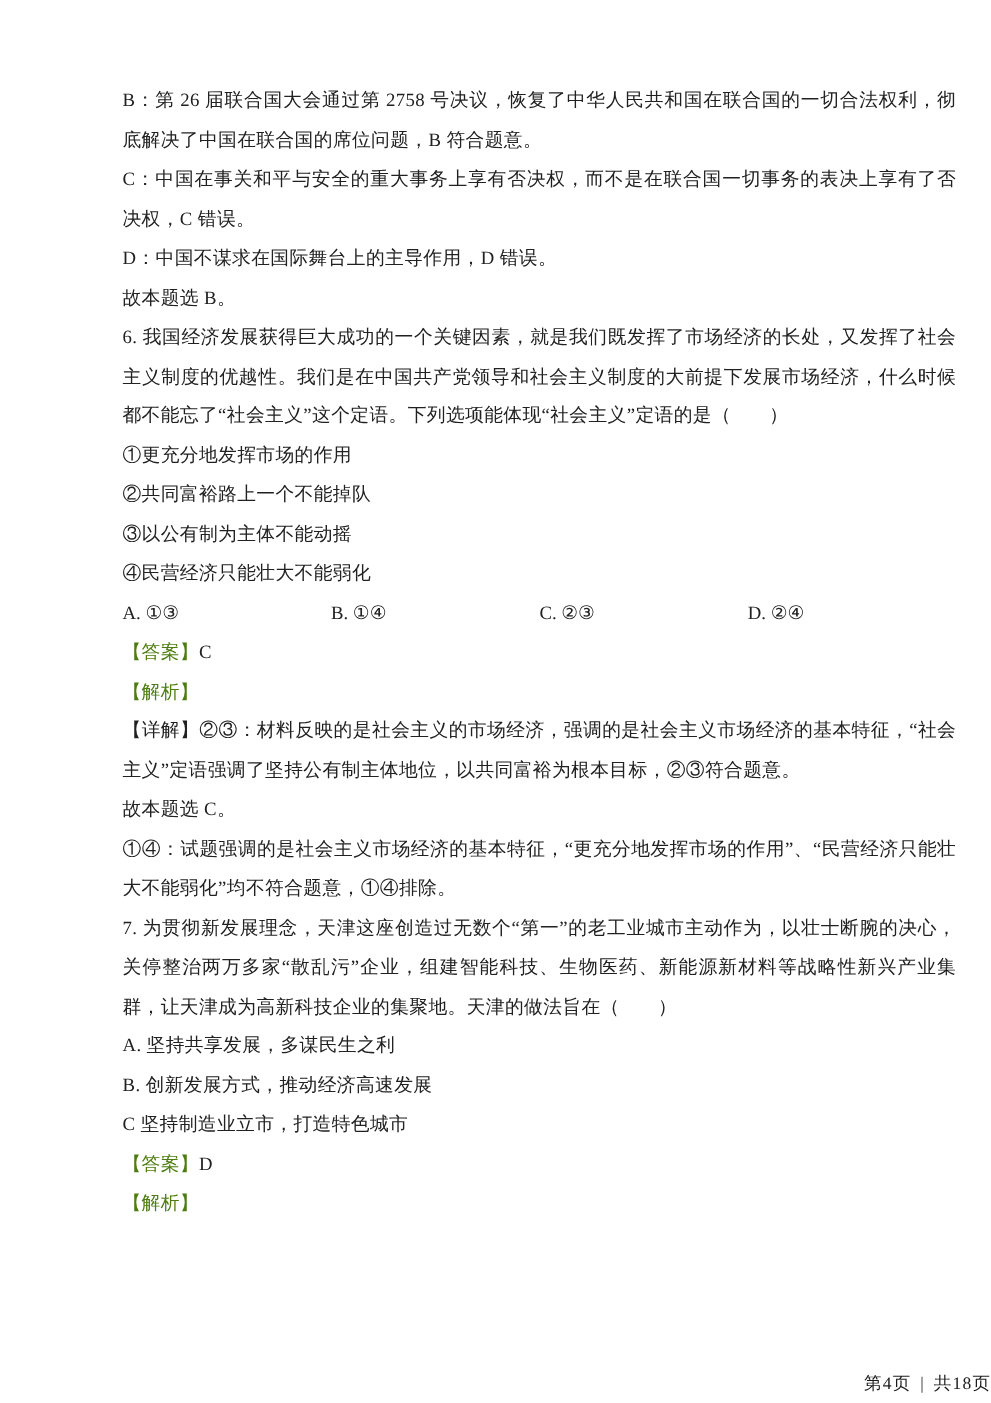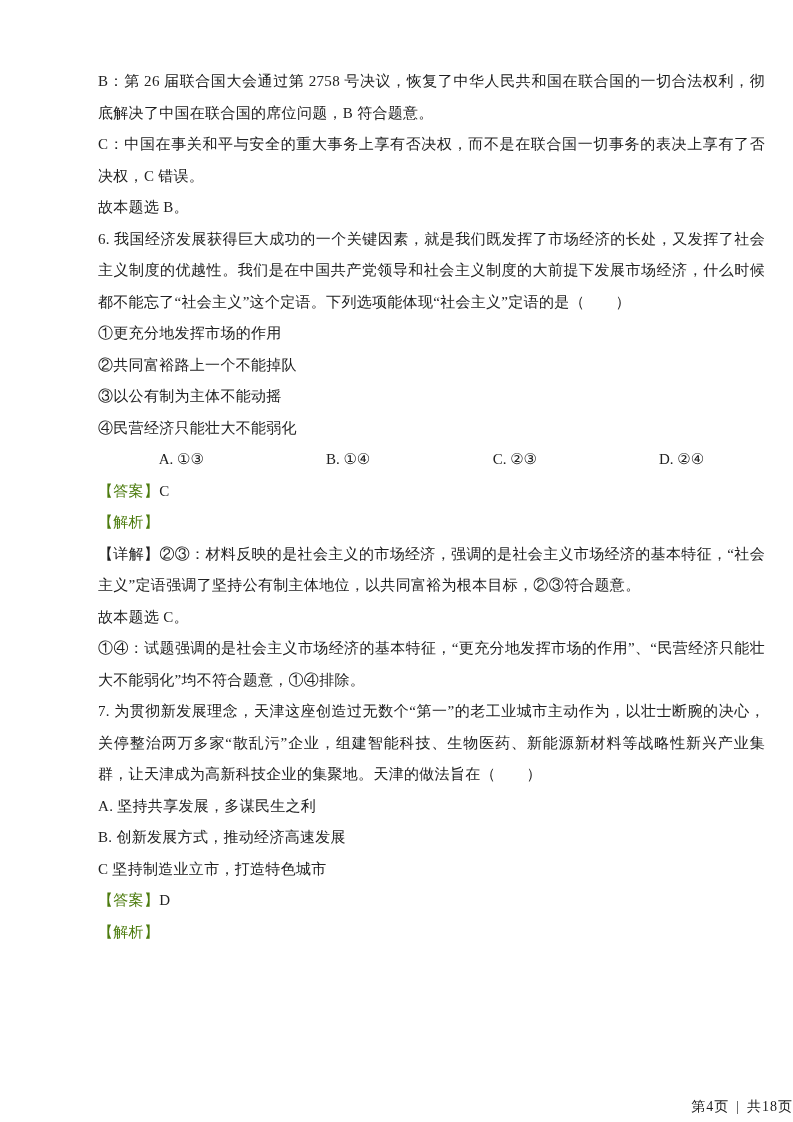--- a/index.html
+++ b/index.html
@@ -33,21 +33,21 @@
     color: #4d7c0f;
   }
   .options-row {
     display: flex;
     width: 100%;
     line-height: 31.5px;
     font-size: 15px;
   }
   .options-row span {
     flex: 0 0 25%;
-    text-align: center;
+    text-align: left;
   }
   .gap-before {
     margin-top: 12px !important;
   }
   .footer {
     position: absolute;
     top: 1098px;
     left: 0;
     width: 100%;
     text-align: right;
@@ -61,20 +61,21 @@
     color: #333333;
   }
 </style>
 </head>
 <body>
 
 <div class="content">
 
   <p>B：第 26 届联合国大会通过第 2758 号决议，恢复了中华人民共和国在联合国的一切合法权利，彻底解决了中国在联合国的席位问题，B 符合题意。</p>
   <p>C：中国在事关和平与安全的重大事务上享有否决权，而不是在联合国一切事务的表决上享有了否决权，C 错误。</p>
+  <p>D：中国不谋求在国际舞台上的主导作用，D 错误。</p>
   <p>故本题选 B。</p>
 
   <p>6. 我国经济发展获得巨大成功的一个关键因素，就是我们既发挥了市场经济的长处，又发挥了社会主义制度的优越性。我们是在中国共产党领导和社会主义制度的大前提下发展市场经济，什么时候都不能忘了“社会主义”这个定语。下列选项能体现“社会主义”定语的是（　　）</p>
   <p>①更充分地发挥市场的作用</p>
   <p>②共同富裕路上一个不能掉队</p>
   <p>③以公有制为主体不能动摇</p>
   <p>④民营经济只能壮大不能弱化</p>
 
   <div class="options-row">
     <span>A. ①③</span>

